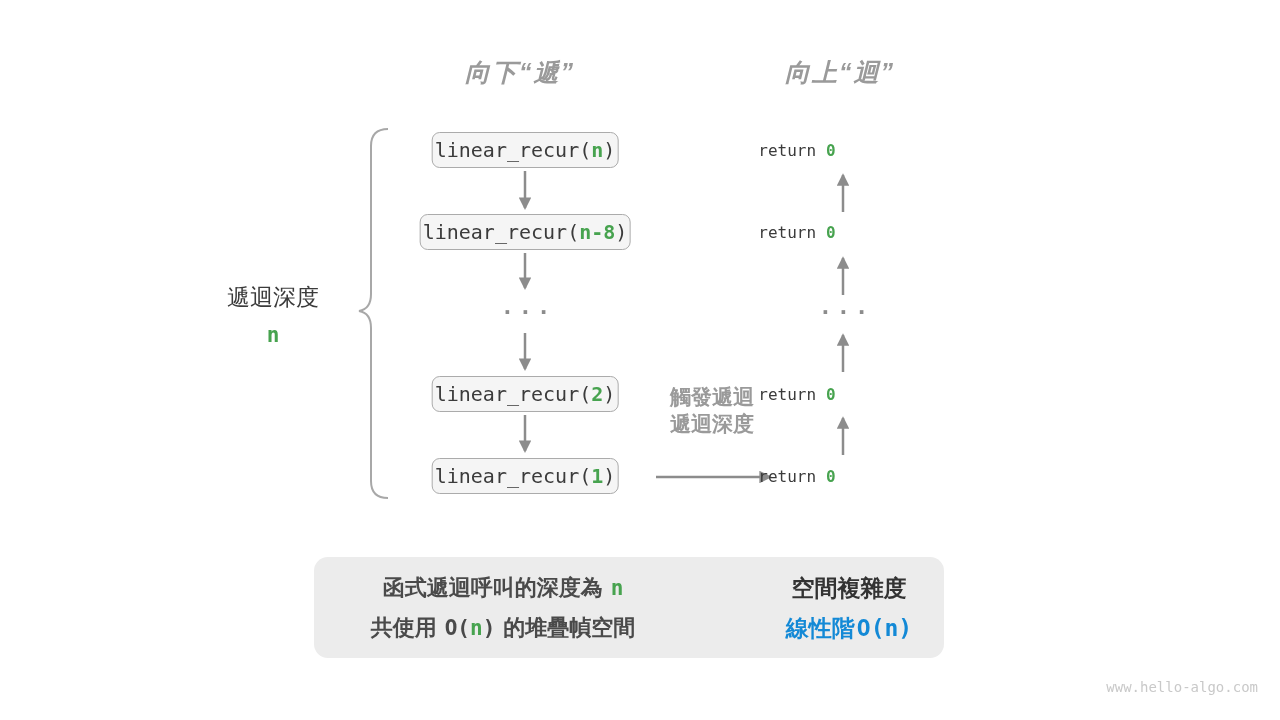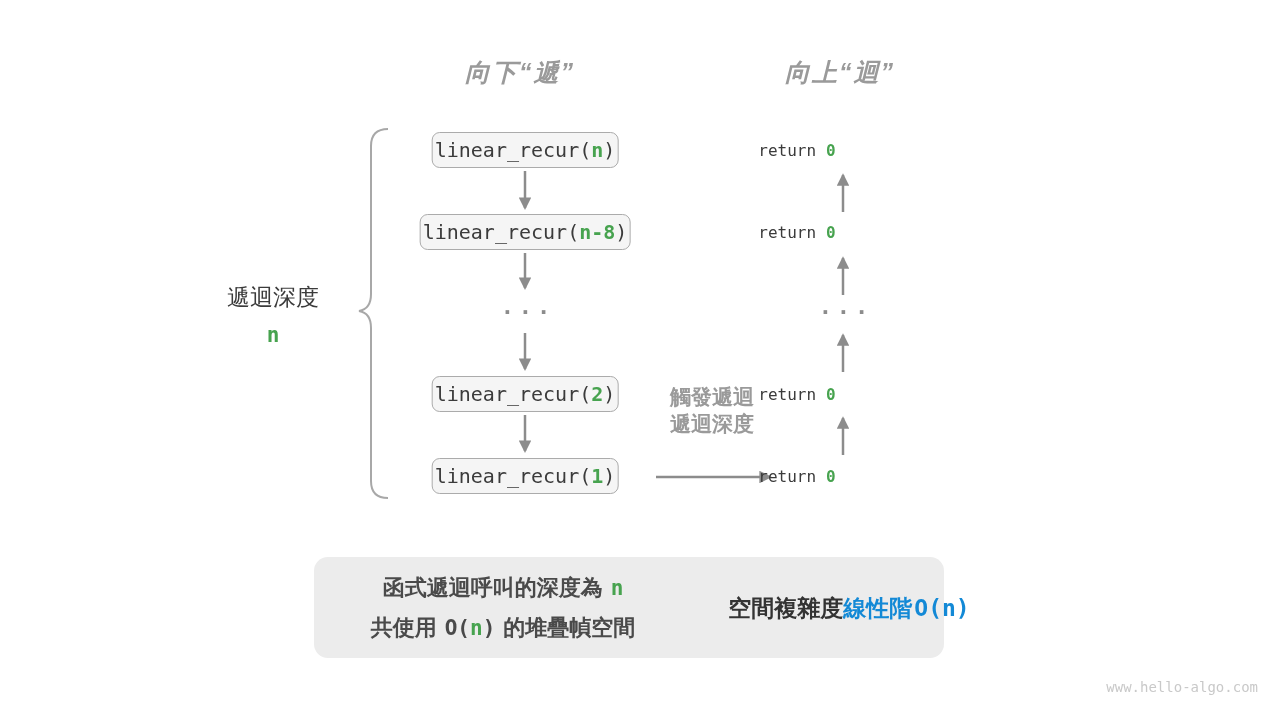--- a/index.html
+++ b/index.html
@@ -54,21 +54,21 @@
 
   
   #summary-card{position:absolute;left:314px;top:557px;width:630px;height:101px;
                 background:#ECECEC;border-radius:14px;}
   #summary-left{position:absolute;left:0;top:0;width:378px;height:100%;
                 display:flex;flex-direction:column;justify-content:center;align-items:center;
                 font-size:22px;font-weight:600;color:#4A4A4A;line-height:40px;white-space:nowrap;}
   #summary-left .mono{font-size:21px;}
   #summary-left .sp{display:inline-block;width:8px;}
   #summary-right{position:absolute;left:440px;top:0;width:190px;height:100%;
-                 display:flex;flex-direction:row;justify-content:center;align-items:center;
+                 display:flex;flex-direction:column;justify-content:center;align-items:center;
                  line-height:40px;white-space:nowrap;}
   #summary-right .title{font-size:23px;font-weight:bold;color:#333333;}
   #summary-right .value{font-size:23px;font-weight:bold;color:#1389D6;}
   #summary-right .value .mono{margin-left:2px;}
 
   
   #watermark{position:absolute;right:22px;top:679px;
              font-family:"DejaVu Sans Mono",monospace;font-size:14px;color:#C9C9C9;}
 
   

